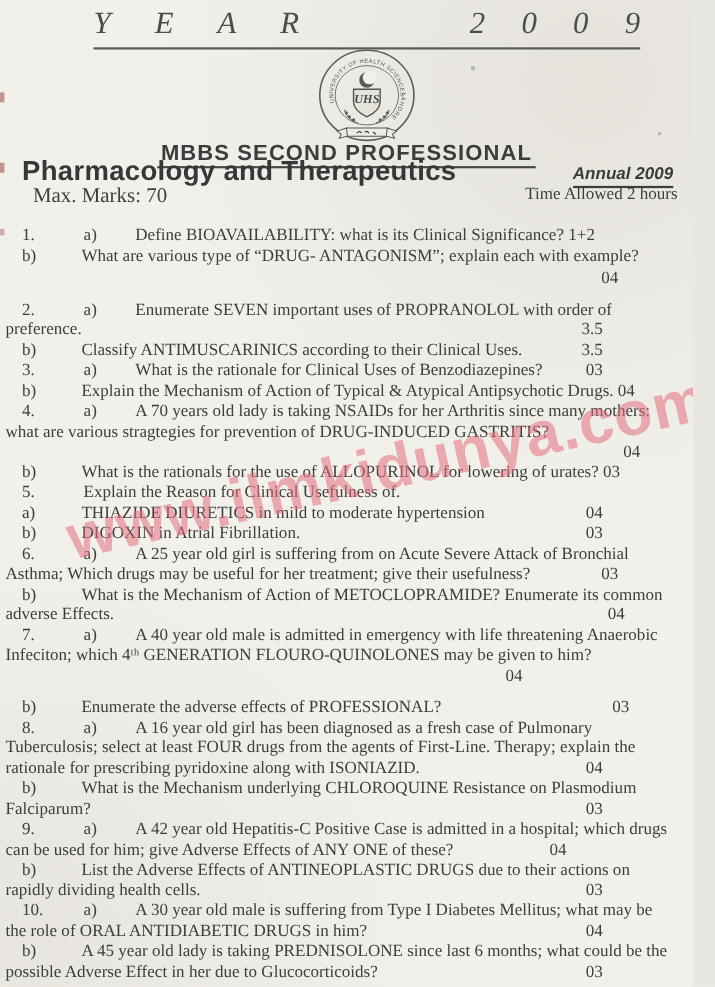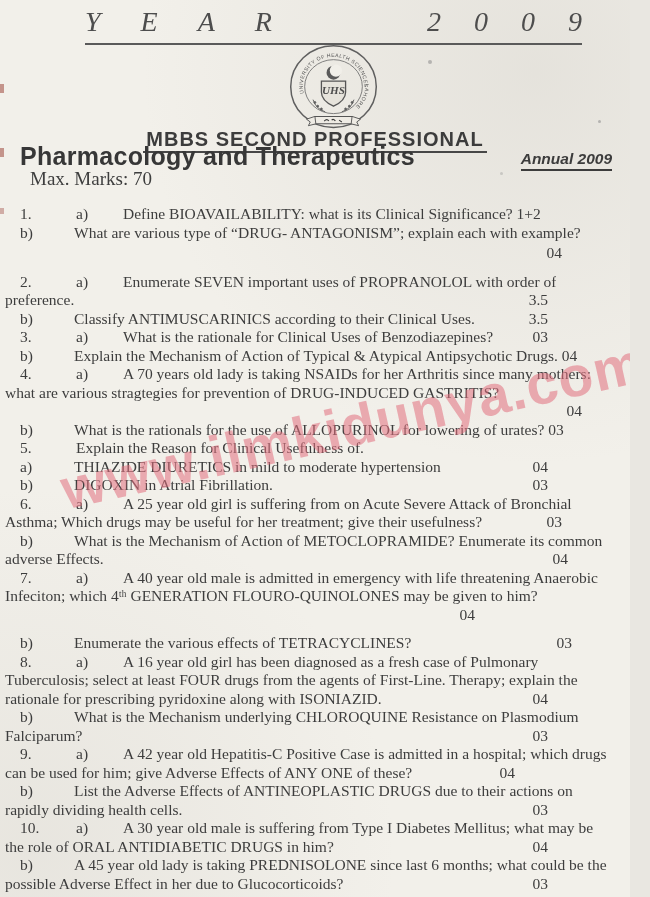--- a/index.html
+++ b/index.html
@@ -100,20 +100,21 @@
   </svg>
 
   <div class="program">
     <span>MBBS SECOND PROFESSIONAL</span>
   </div>
 
   <div class="subject">Pharmacology and Therapeutics</div>
   <div class="session">Annual 2009</div>
 
   <div class="maxmarks">Max. Marks:  70</div>
+  <div class="timeallowed">Time Allowed 2 hours</div>
 
   <div class="questions">
       <div class="qline q">
         <span class="qnum">1.</span>
         <span class="qlet">a)</span>
         <span class="qtext">Define BIOAVAILABILITY: what is its Clinical Significance? 1+2</span>
       </div>
       <div class="qline sub">
         <span class="qlet">b)</span>
         <span class="qtext">What are various type of “DRUG- ANTAGONISM”; explain each with example?</span>
@@ -200,21 +201,21 @@
       </div>
       <div class="qline wrap">
         <span class="qtext">Infeciton; which 4ᵗʰ GENERATION FLOURO-QUINOLONES may be given to him?</span>
       </div>
       <div class="qline mark">
         <span class="qmark" style="padding-right: 155px;">04</span>
       </div>
       <div style="height: 10px;"></div>
       <div class="qline sub">
         <span class="qlet">b)</span>
-        <span class="qtext">Enumerate the various effects of TETRACYCLINES?</span>
+        <span class="qtext">Enumerate the adverse effects of PROFESSIONAL?</span>
         <span class="qmark" style="padding-right: 58px;">03</span>
       </div>
       <div class="qline q">
         <span class="qnum">8.</span>
         <span class="qlet">a)</span>
         <span class="qtext">A 16 year old girl has been diagnosed as a fresh case of Pulmonary</span>
       </div>
       <div class="qline wrap">
         <span class="qtext">Tuberculosis; select at least FOUR drugs from the agents of First-Line. Therapy; explain the</span>
       </div>

